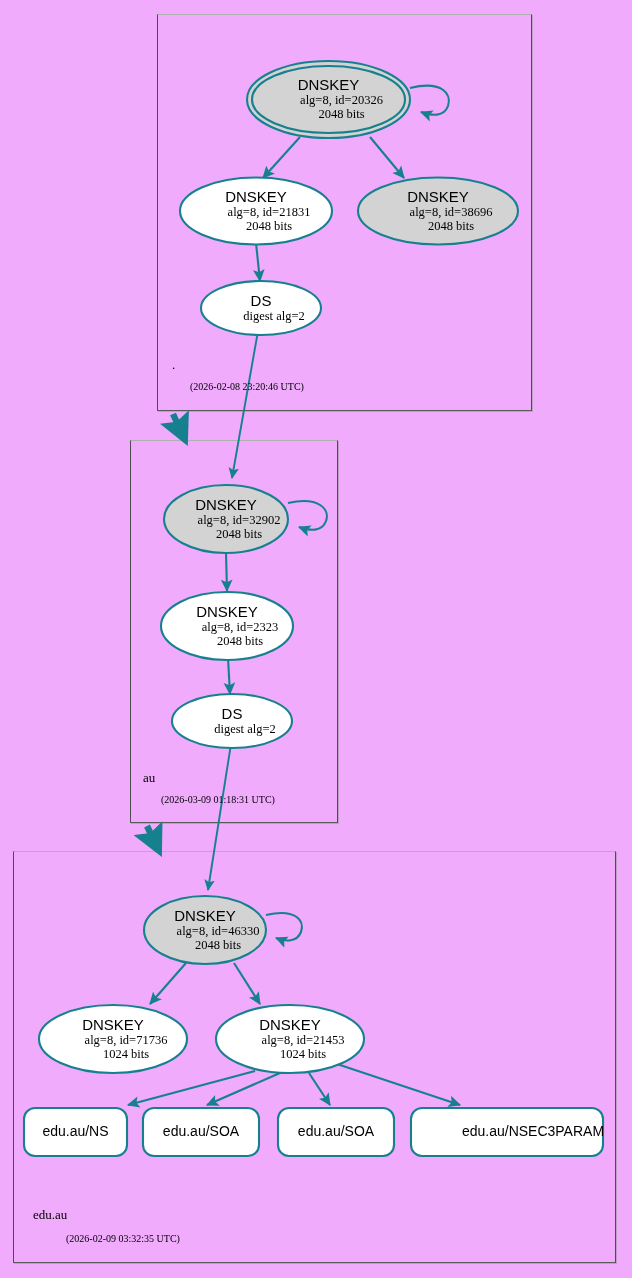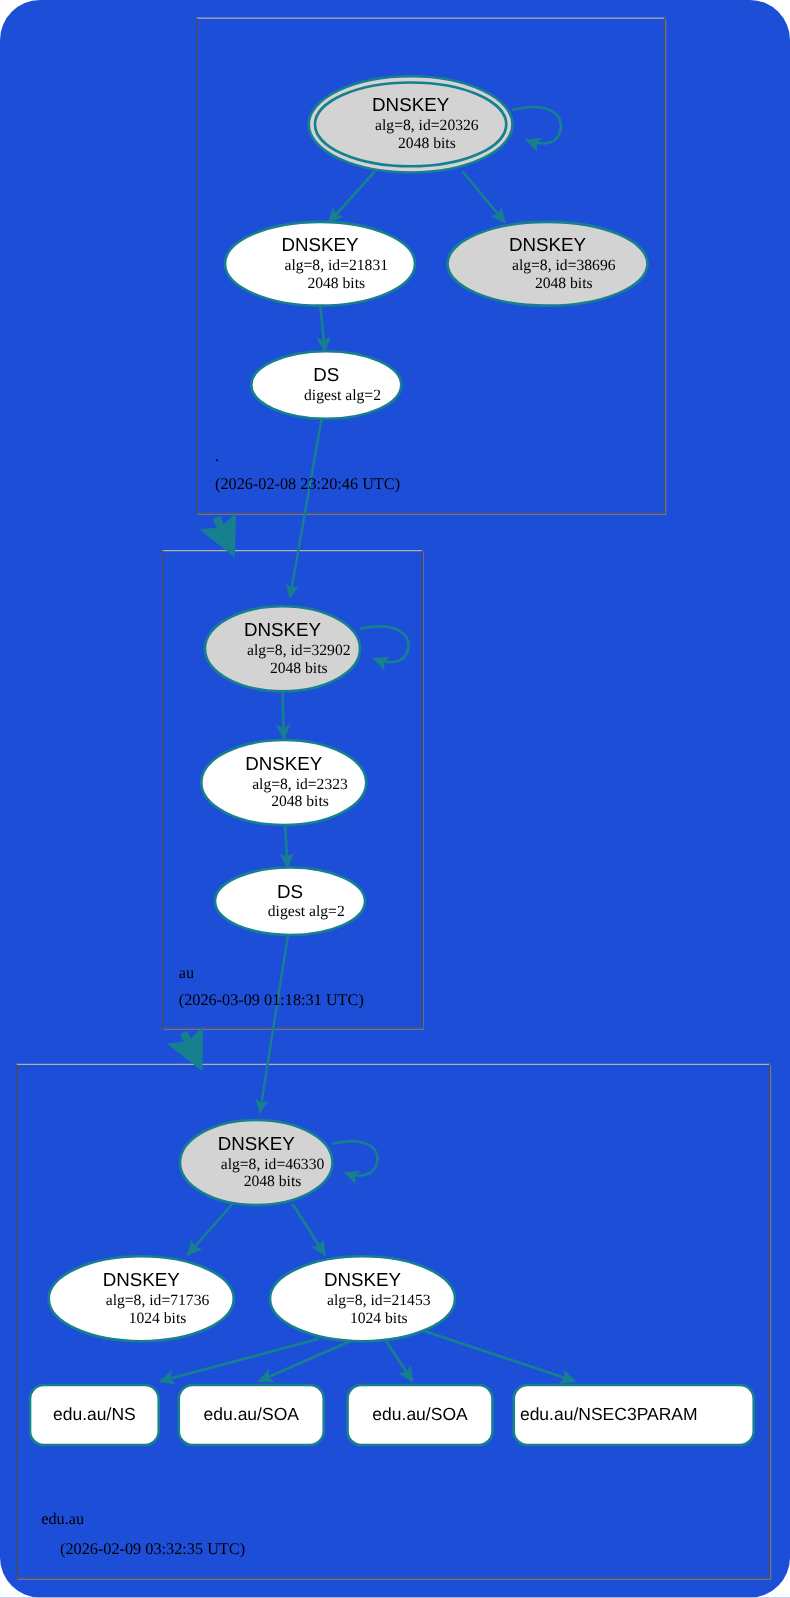--- a/index.html
+++ b/index.html
@@ -8,23 +8,22 @@
     padding: 0;
     background: #ffffff;
   }
   body {
     font-family: "Liberation Serif", serif;
   }
   #canvas {
     position: relative;
     width: 632px;
     height: 1278px;
-    background: #1d4ed8;
+    background: #f0abfc;
     overflow: hidden;
-    border-radius: 32px;
   }
   svg.graph-layer {
     position: absolute;
     left: 0;
     top: 0;
     width: 632px;
     height: 1278px;
   }
   
   .zone-box {
@@ -41,22 +40,23 @@
     position: absolute;
     font-family: "Liberation Serif", serif;
     color: #000000;
     white-space: nowrap;
   }
   .zone-name {
     font-size: 13px;
     line-height: 14px;
   }
   .zone-time {
-    font-size: 13px;
+    font-size: 10px;
     line-height: 13px;
+    margin-left: 18px;
   }
   
   .node-text {
     position: absolute;
     text-align: center;
     color: #000000;
     white-space: nowrap;
     pointer-events: none;
   }
   .node-title {
@@ -223,21 +223,21 @@
 
   <div class="node-text" style="left:210px; top:1016px; width:160px;">
     <div class="node-title">DNSKEY</div>
     <div class="node-sub">alg=8, id=21453</div>
     <div class="node-sub">1024 bits</div>
   </div>
 
   <div class="rrset-text" style="left:24px; top:1123px; width:103px;">edu.au/NS</div>
   <div class="rrset-text" style="left:143px; top:1123px; width:116px;">edu.au/SOA</div>
   <div class="rrset-text" style="left:278px; top:1123px; width:116px;">edu.au/SOA</div>
-  <div class="rrset-text" style="left:411px; top:1123px; width:152px;">edu.au/NSEC3PARAM</div>
+  <div class="rrset-text" style="left:411px; top:1123px; width:152px;padding-left:46px;">edu.au/NSEC3PARAM</div>
 
   <div class="zone-label zone-name" style="left:172px; top:358px;">.</div>
   <div class="zone-label zone-time" style="left:172px; top:380px;">(2026-02-08 23:20:46 UTC)</div>
 
   <div class="zone-label zone-name" style="left:143px; top:771px;">au</div>
   <div class="zone-label zone-time" style="left:143px; top:793px;">(2026-03-09 01:18:31 UTC)</div>
 
   <div class="zone-label zone-name" style="left:33px; top:1208px;">edu.au</div>
   <div class="zone-label zone-time" style="left:48px; top:1232px;">(2026-02-09 03:32:35 UTC)</div>
 

